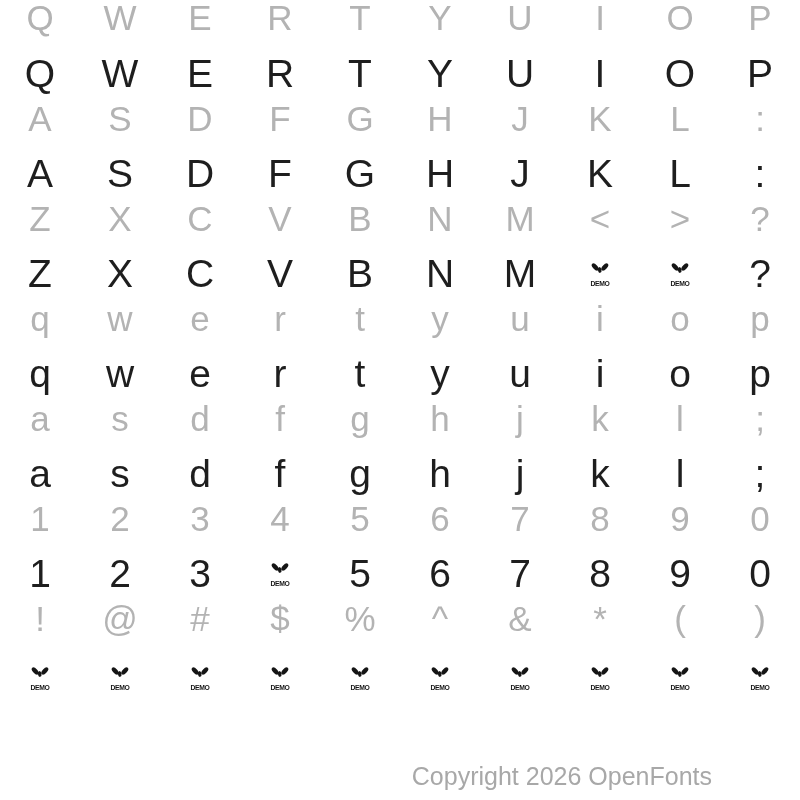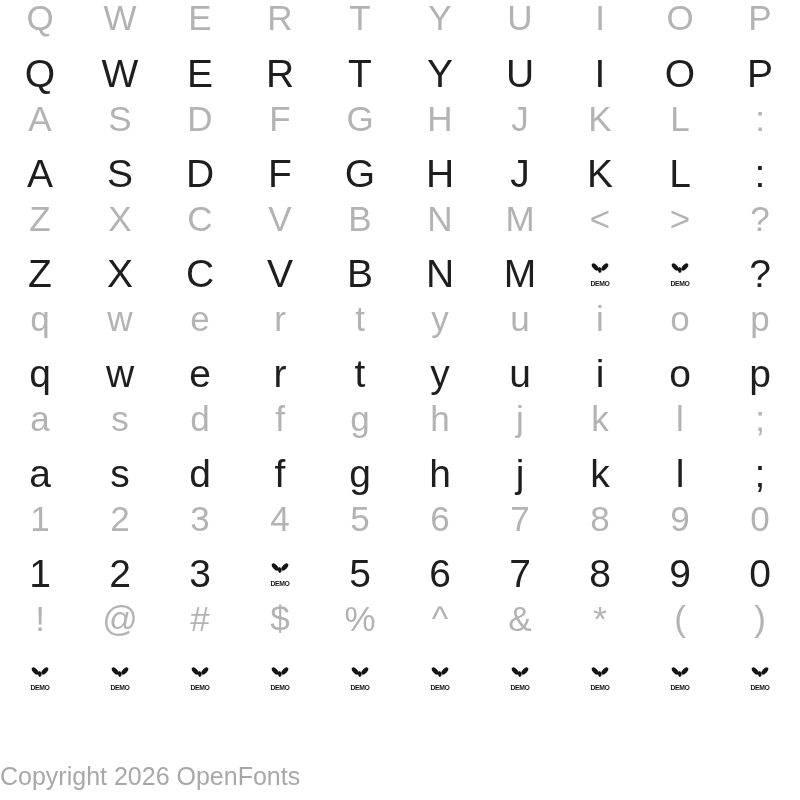--- a/index.html
+++ b/index.html
@@ -52,21 +52,21 @@
   .demo-svg {
     display: inline-block;
     vertical-align: baseline;
     color: #151515;
   }
   #footer-copyright {
     position: absolute;
     left: 0;
     top: 762px;
     width: 712px;
-    text-align: left;
+    text-align: right;
     font-size: 25px;
     font-weight: 300;
     color: #a8a8a8;
     letter-spacing: 0px;
   }
 </style>
 </head>
 <body>
 
 <div id="character-map">

